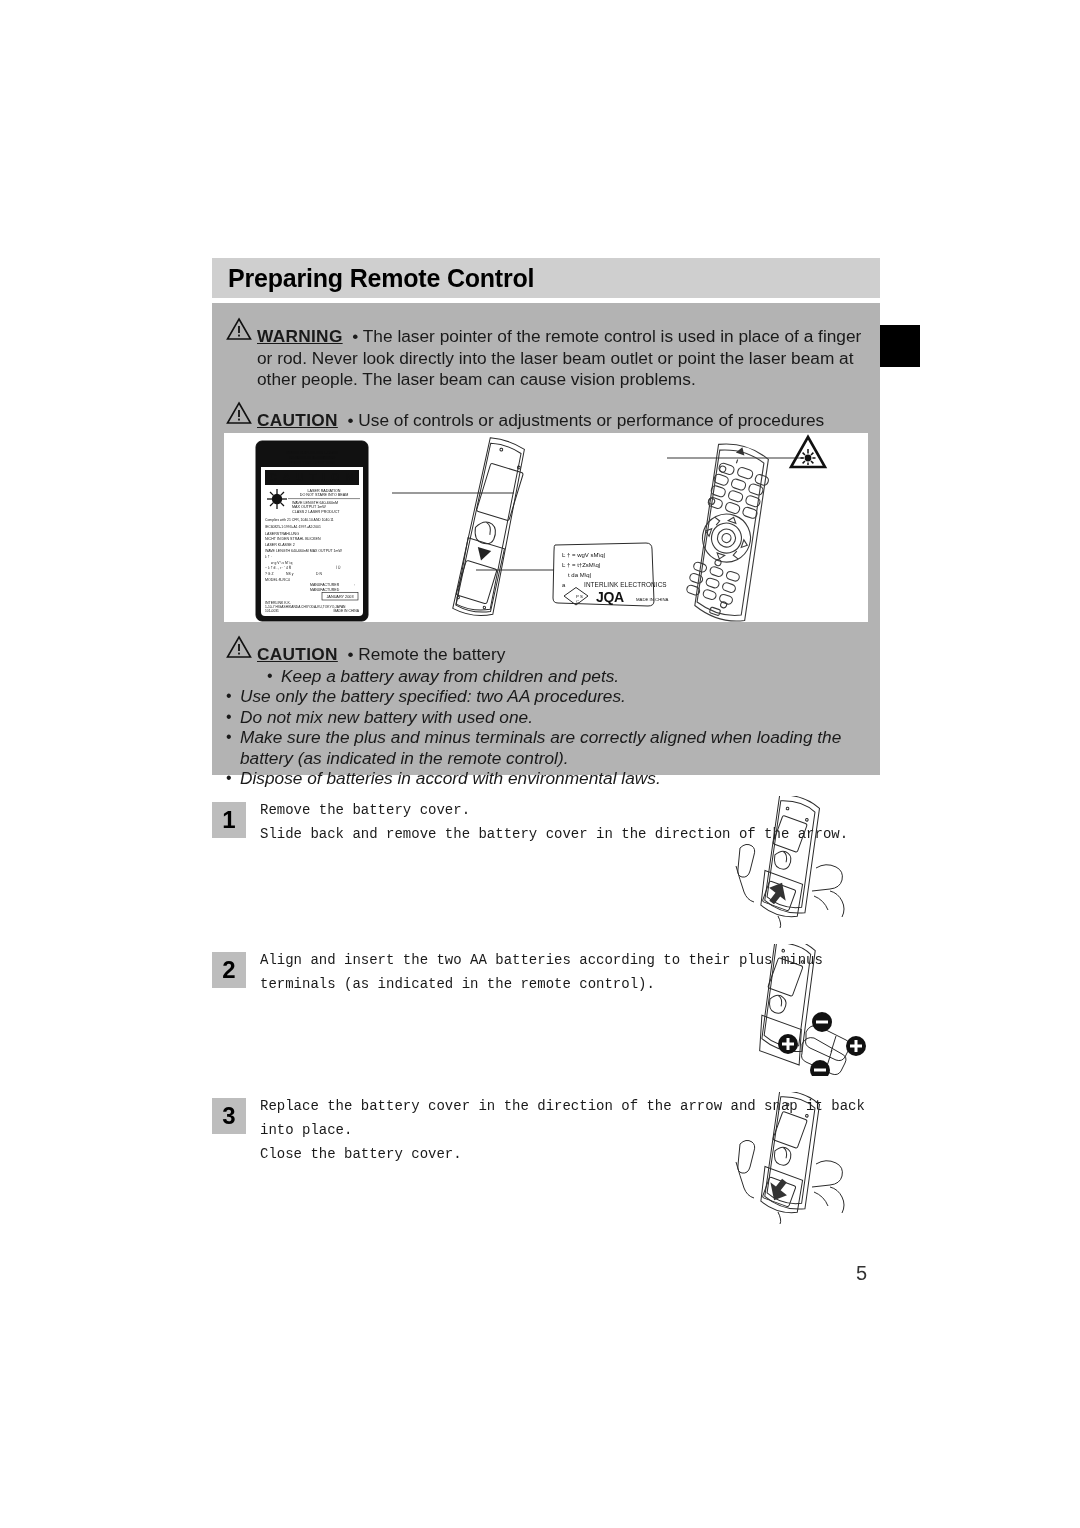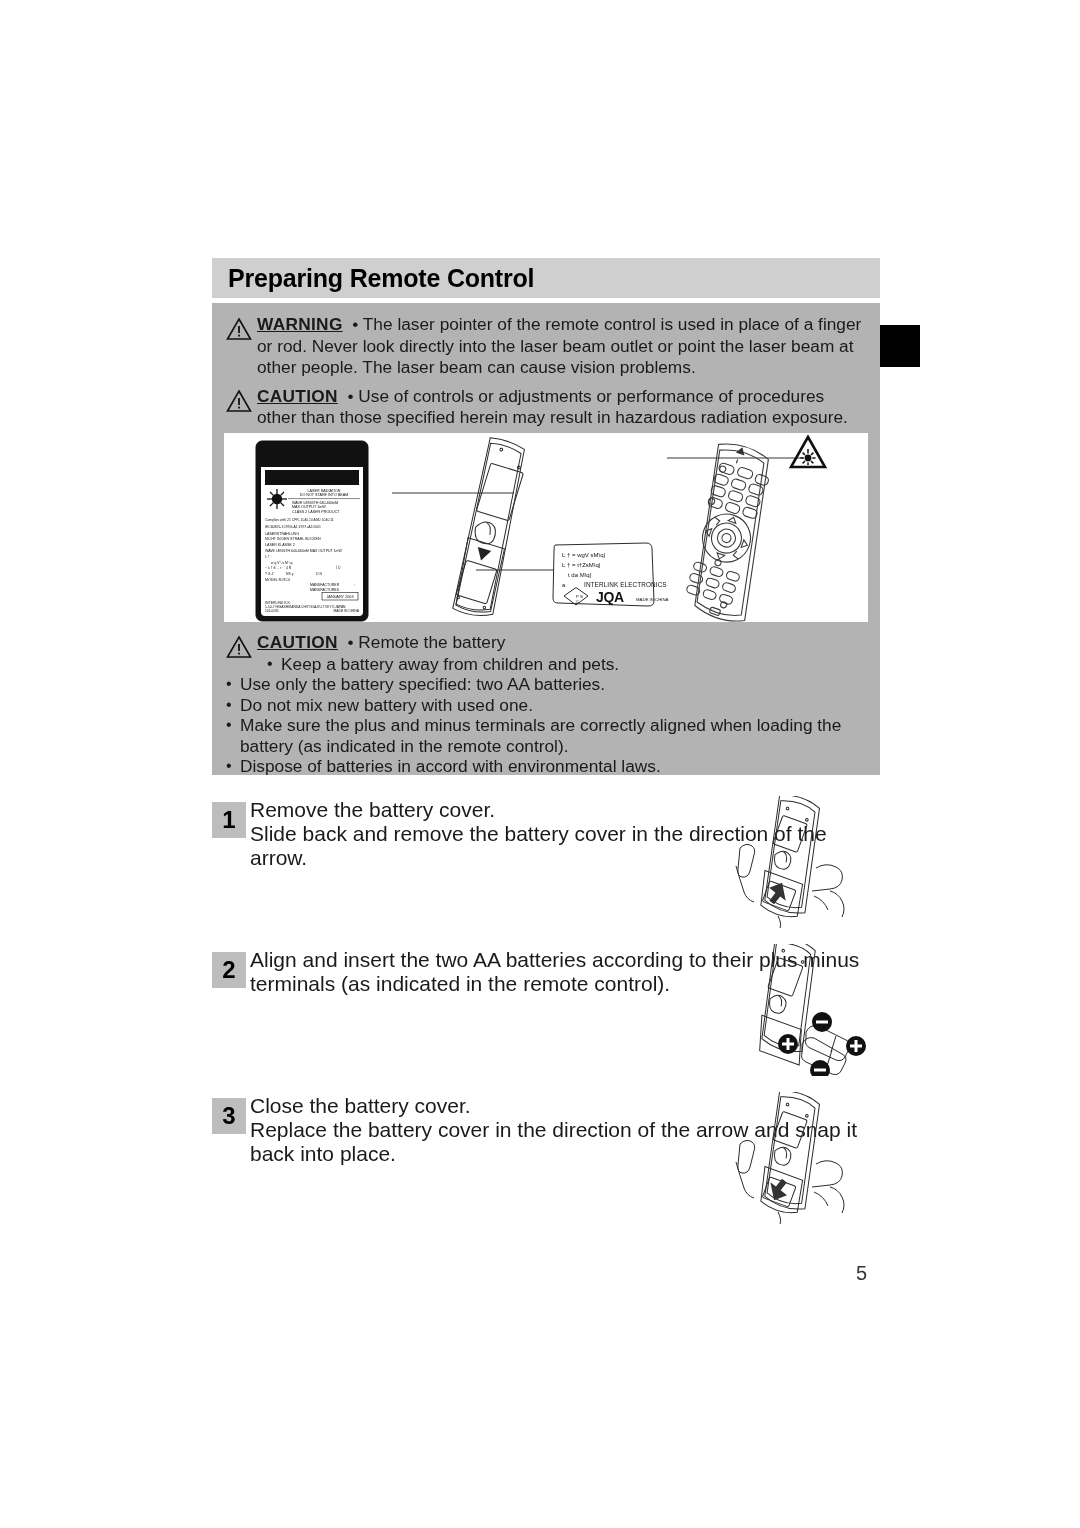--- a/index.html
+++ b/index.html
@@ -70,20 +70,21 @@
   }
   .tri {
     flex: 0 0 auto;
     width: 26px;
     height: 24px;
     margin-right: 5px;
     margin-top: 3px;
   }
   .notice-body {
     flex: 1 1 auto;
+    margin-top: 12px;
   }
   .lead {
     font-weight: bold;
     text-decoration: underline;
     letter-spacing: 0.3px;
   }
 
   .warn-block { padding-top: 11px; }
   .caut-block { padding-top: 7px; }
 
@@ -109,21 +110,21 @@
     display: flex;
     align-items: flex-start;
   }
   .bdot {
     flex: 0 0 auto;
     width: 14px;
     text-align: left;
     font-size: 16px;
     line-height: 20.5px;
   }
-  .btxt { flex: 1 1 auto; }
+  .btxt { flex: 1 1 auto; font-style: italic; }
 
   
   .step {
     position: absolute;
     left: 212px;
     width: 660px;
   }
   .step-1 { top: 798px; }
   .step-2 { top: 948px; }
   .step-3 { top: 1094px; }
@@ -136,23 +137,24 @@
     color: #000;
     font-size: 24px;
     font-weight: bold;
     display: flex;
     align-items: center;
     justify-content: center;
     margin-top: 4px;
   }
   .step-text {
     flex: 1 1 auto;
-    padding-left: 4px;
-    font-size: 21px;
+    padding-left: 14px;
+    font-size: 14px;
     line-height: 24px;
+    font-family: Liberation Mono, monospace;
   }
   .step-text .l2 { display: block; }
 
   
   .page-num {
     position: absolute;
     left: 856px; top: 1262px;
     font-size: 20px;
     color: #333;
   }
@@ -404,21 +406,21 @@
           <span>Remote the battery</span>
           <span class="bullet-line" style="margin-top:1px;">
             <span class="bdot" style="padding-left:10px;">•</span>
             <span class="btxt">Keep a battery away from children and pets.</span>
           </span>
         </span>
       </div>
 
       <div class="bullet-line">
         <span class="bdot">•</span>
-        <span class="btxt">Use only the battery specified: two AA batteries.</span>
+        <span class="btxt">Use only the battery specified: two AA procedures.</span>
       </div>
       <div class="bullet-line">
         <span class="bdot">•</span>
         <span class="btxt">Do not mix new battery with used one.</span>
       </div>
       <div class="bullet-line">
         <span class="bdot">•</span>
         <span class="btxt">Make sure the plus and minus terminals are correctly aligned when loading the battery (as indicated in the remote control).</span>
       </div>
       <div class="bullet-line">
@@ -444,22 +446,22 @@
       <span class="step-text">
         <span class="l2">Align and insert the two AA batteries according to their plus minus terminals (as indicated in the remote control).</span>
       </span>
     </div>
   </div>
 
   <div class="step step-3">
     <div class="step-row">
       <span class="step-num">3</span>
       <span class="step-text">
+        <span class="l2">Replace the battery cover in the direction of the arrow and snap it back into place.</span>
         <span class="l2">Close the battery cover.</span>
-        <span class="l2">Replace the battery cover in the direction of the arrow and snap it back into place.</span>
       </span>
     </div>
   </div>
 
   <svg style="position:absolute;left:718px;top:796px;" width="165" height="132" viewBox="0 0 165 132">
     <g transform="rotate(20 82 66)">
 
       <path class="ln" d="M40 10 q22 -9 42 -1 L104 112 q-20 10 -42 2 Z"></path>
       <path class="ln" d="M43 15 q20 -8 36 -1 L99 108 q-18 9 -36 2 Z"></path>
       <circle class="ln" cx="52" cy="20" r="1.3"></circle>

